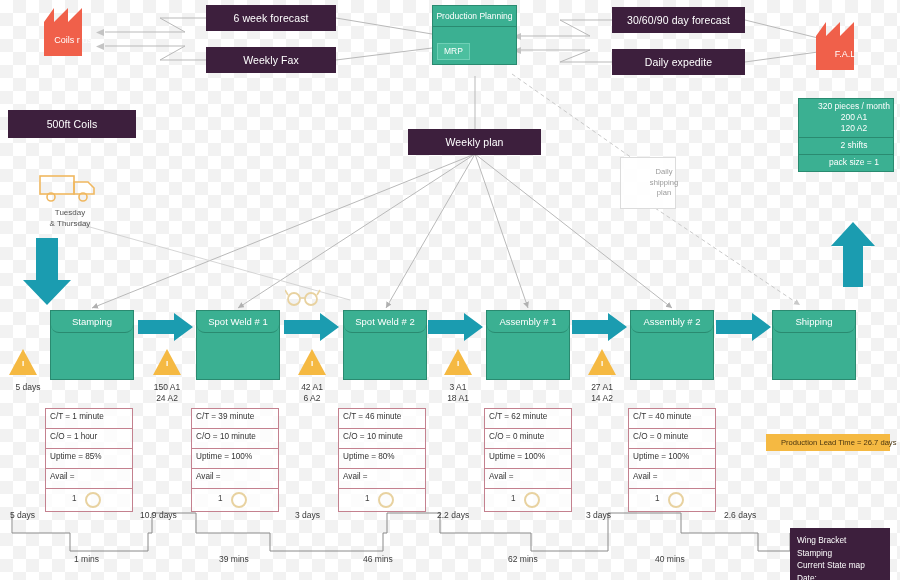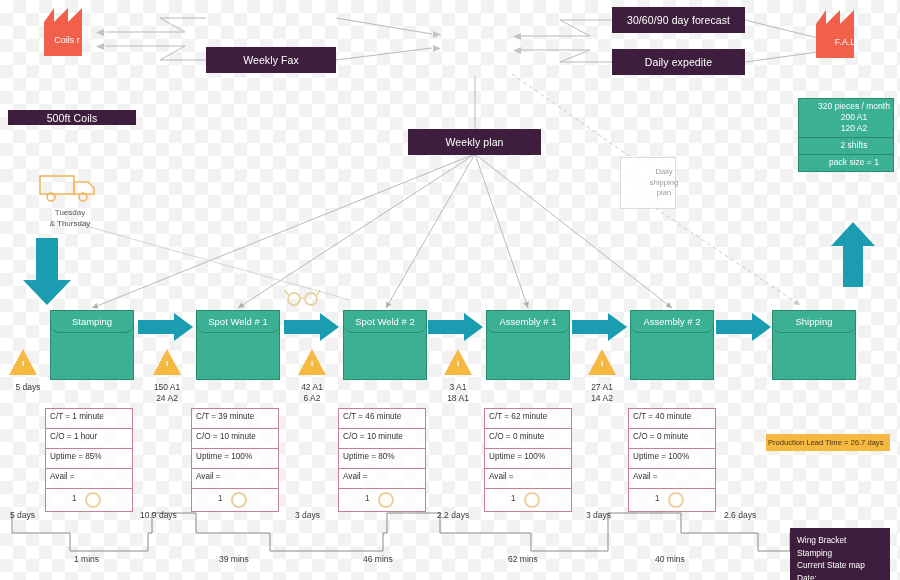--- a/index.html
+++ b/index.html
@@ -157,21 +157,21 @@
     font-size: 8.5px;
     color: #3a3a3a;
     white-space: nowrap;
   }
 
   
   .sum-box { width: 124px; background: #f5b942; }
   .sum-row {
     font-size: 7.6px;
     color: #4a3510;
-    padding: 4px 2px;
+    padding: 4px 15px;
     border-bottom: 1px solid #e0a32c;
     white-space: nowrap;
   }
   .sum-row:last-child { border-bottom: none; }
 
   
   .title-block {
     width: 100px;
     background: #3d1f3d;
     color: #ffffff;
@@ -265,38 +265,43 @@
     <line x1="790" y1="551" x2="790" y2="533" stroke="#8a8a8a" stroke-width="1"></line>
   </svg>
 
   <div class="abs factory" style="left:44px; top:8px;">
     <svg width="58" height="48" viewBox="0 0 58 48">
       <path d="M0,14 L10,0 L10,14 L24,0 L24,14 L38,0 L38,48 L0,48 z" fill="#f0604a"></path>
     </svg>
     <div class="factory-label">Coils r us</div>
   </div>
 
-  <div class="abs factory" style="left:816px; top:10px;">
+  <div class="abs factory" style="left:816px; top:22px;">
     <svg width="58" height="48" viewBox="0 0 58 48">
       <path d="M0,14 L10,0 L10,14 L24,0 L24,14 L38,0 L38,48 L0,48 z" fill="#f0604a"></path>
     </svg>
     <div class="factory-label">F.A.L</div>
   </div>
 
+  <div class="abs purple-bar" style="left:206px; top:5px; width:130px; height:26px;">6 week forecast</div>
 
   <div class="abs purple-bar" style="left:206px; top:47px; width:130px; height:26px;">Weekly Fax</div>
 
   <div class="abs purple-bar" style="left:612px; top:7px; width:133px; height:26px;">30/60/90 day forecast</div>
 
   <div class="abs purple-bar" style="left:612px; top:49px; width:133px; height:26px;">Daily expedite</div>
 
-  <div class="abs purple-bar" style="left:8px; top:110px; width:128px; height:15px;">500ft Coils</div>
+  <div class="abs purple-bar" style="left:8px; top:110px; width:128px; height:28px;">500ft Coils</div>
 
   <div class="abs purple-bar" style="left:408px; top:129px; width:133px; height:26px;">Weekly plan</div>
 
+  <div class="abs teal-box ctrl" style="left:432px; top:5px;">
+    <div class="teal-head">Production Planning</div>
+    <div class="mrp-chip">MRP</div>
+  </div>
 
   <div class="abs ship-plan" style="left:620px; top:157px;">
     <span>Daily<br>shipping<br>plan</span>
   </div>
 
   <div class="abs teal-box req-box" style="left:798px; top:98px;">
     <div class="req-row">
       <span>320 pieces / month</span><br>
       <span>200 A1</span><br>
       <span>120 A2</span>

